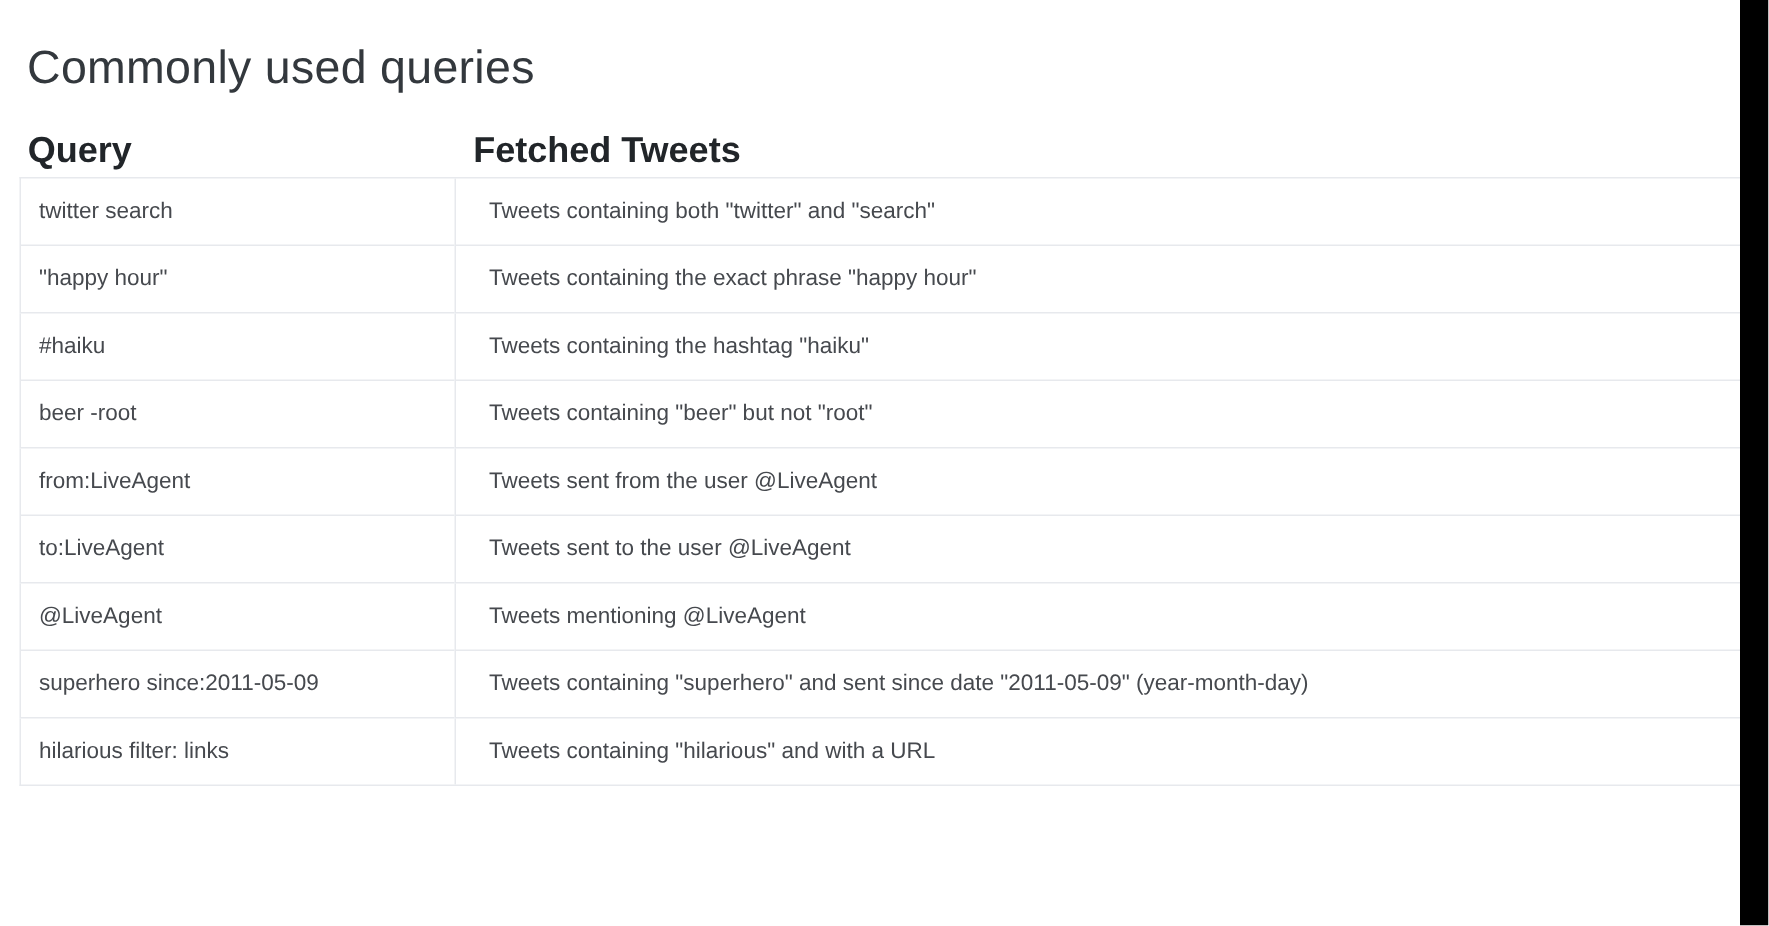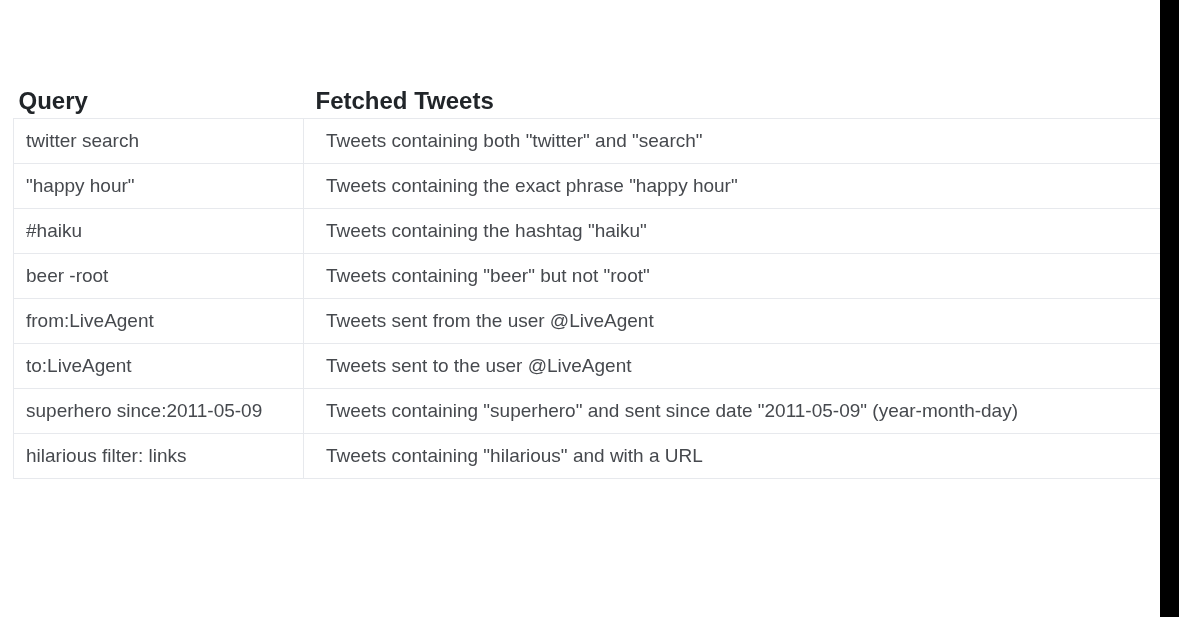--- a/index.html
+++ b/index.html
@@ -51,21 +51,21 @@
     font-weight: 700;
     color: var(--header-color);
     white-space: nowrap;
   }
   table.queries th:first-child { padding-left: 5px; }
   table.queries th:nth-child(2) { padding-left: 12px; }
   table.queries td {
     height: 45px;
     padding: 0;
     vertical-align: middle;
-    font-size: 19px;
+    font-size: 15px;
     color: var(--body-color);
     white-space: nowrap;
     overflow: hidden;
     border-top: 1px solid var(--row-border);
   }
   table.queries td:first-child {
     border-left: 1px solid var(--row-border);
     padding-left: 12px;
   }
   table.queries td:nth-child(2) {
@@ -84,20 +84,21 @@
     height: 617px;
     background: var(--bar-color);
     z-index: 5;
   }
 </style>
 </head>
 <body>
 
 <div class="page">
 
+  <h2 class="page-title">Commonly used queries</h2>
 
   <table class="queries">
     <colgroup>
         <col class="c1">
         <col>
       </colgroup>
     <thead>
       <tr>
         <th>Query</th>
         <th>Fetched Tweets</th>
@@ -122,20 +123,24 @@
       </tr>
       <tr>
         <td>from:LiveAgent</td>
         <td>Tweets sent from the user @LiveAgent</td>
       </tr>
       <tr>
         <td>to:LiveAgent</td>
         <td>Tweets sent to the user @LiveAgent</td>
       </tr>
       <tr>
+        <td>@LiveAgent</td>
+        <td>Tweets mentioning @LiveAgent</td>
+      </tr>
+      <tr>
         <td>superhero since:2011-05-09</td>
         <td>Tweets containing "superhero" and sent since date "2011-05-09" (year-month-day)</td>
       </tr>
       <tr>
         <td>hilarious filter: links</td>
         <td>Tweets containing "hilarious" and with a URL</td>
       </tr>
     </tbody>
   </table>
 

